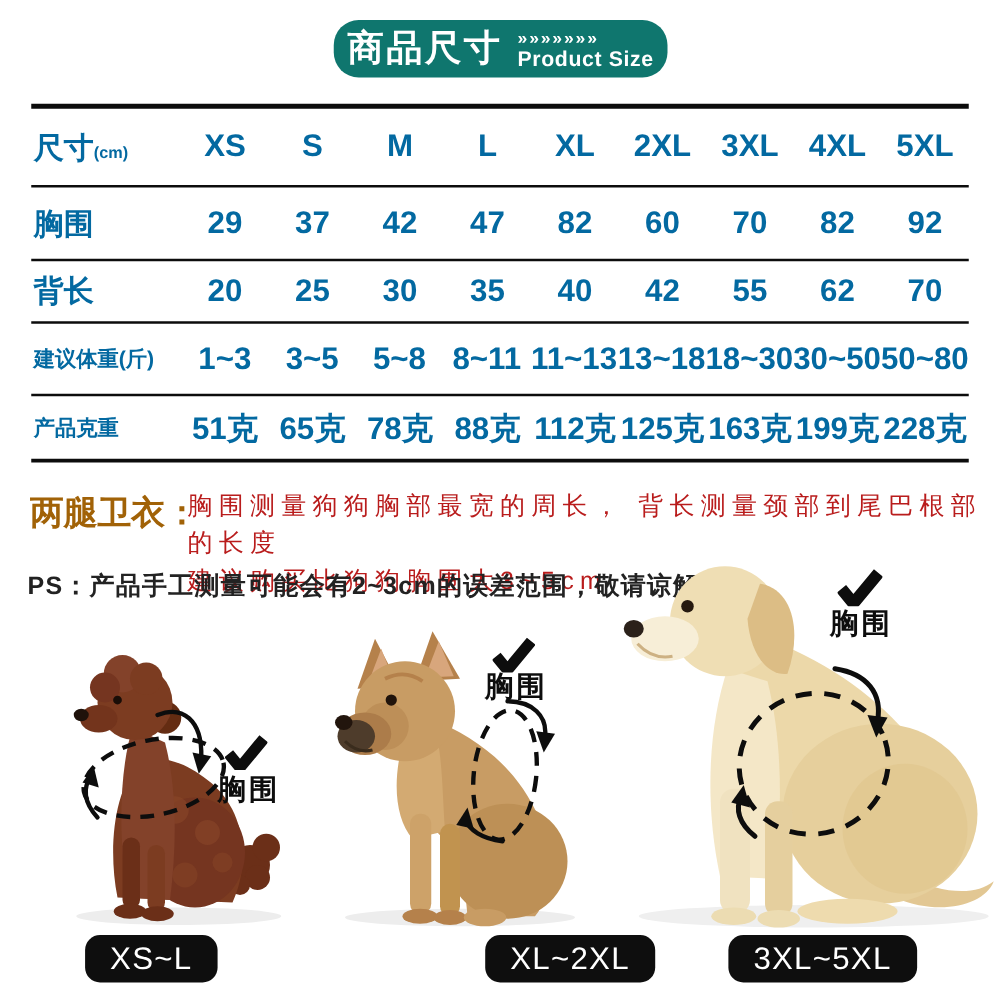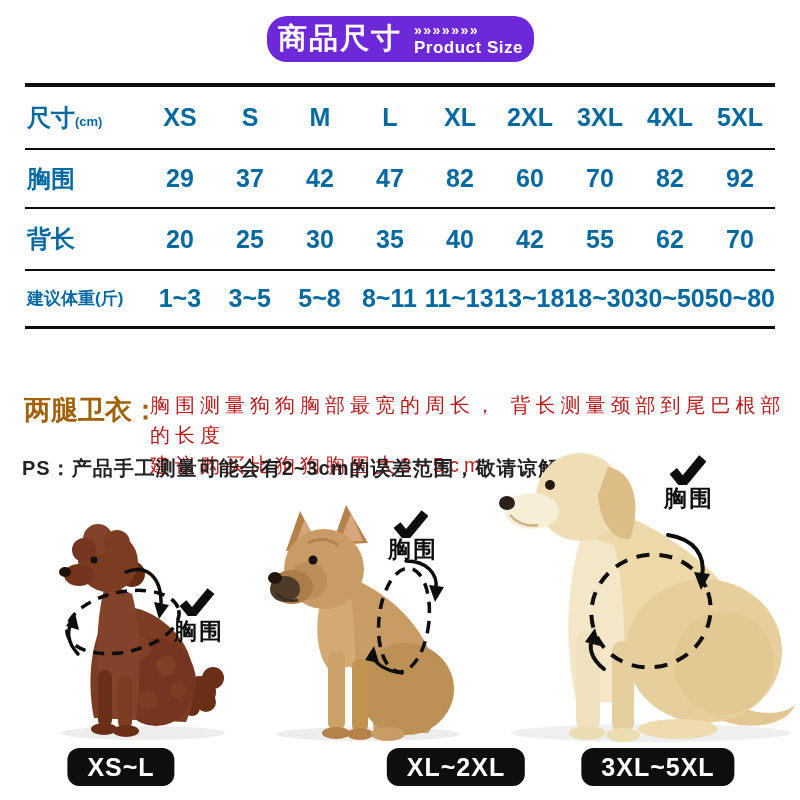--- a/index.html
+++ b/index.html
@@ -2,21 +2,21 @@
 <html><head>
 <meta charset="utf-8">
 <style>
   * { margin:0; padding:0; box-sizing:border-box; }
   html,body { width:800px; height:800px; background:#ffffff;
     font-family:"Liberation Sans","DejaVu Sans",sans-serif; }
   .page { position:relative; width:800px; height:800px; background:#fff; overflow:hidden; }
 
   
   .badge { position:absolute; left:267px; top:16px; width:267px; height:46px;
-    background:#6d28d9; border-radius:20px; display:flex; align-items:center;
+    background:#0f766e; border-radius:20px; display:flex; align-items:center;
     justify-content:center; gap:12px; color:#fff; }
   .badge-zh { font-size:29px; font-weight:bold; letter-spacing:2px; }
   .badge-right { display:flex; flex-direction:column; align-items:flex-start; line-height:1; }
   .chevrons { font-size:14px; font-weight:bold; letter-spacing:1.5px; }
   .badge-en { font-size:17px; font-weight:bold; margin-top:2px; letter-spacing:0.5px; }
 
   
   .size-table { position:absolute; left:25px; top:83px; width:750px; border-top:4px solid #0c0c0c; }
   .trow { display:grid; grid-template-columns:120px repeat(9,1fr); align-items:center;
     border-bottom:2px solid #0c0c0c; }
@@ -37,21 +37,21 @@
   .dog-figure { position:absolute; }
   #dog1 { left:48px;  top:520px; width:180px; height:225px; }
   #dog2 { left:256px; top:503px; width:218px; height:242px; }
   #dog3 { left:486px; top:443px; width:314px; height:302px; }
   .dog-art, .annot { position:absolute; left:0; top:0; width:100%; height:100%; }
   .annot { pointer-events:none; }
   .check { position:absolute; }
   .annot-label { position:absolute; font-size:23px; font-weight:bold; color:#0d0d0d; letter-spacing:2px; }
 
   .size-pill { position:absolute; top:748px; transform:translateX(-50%);
-    background:#0e0e0e; color:#fff; font-weight:bold; font-size:25px;
+    background:#0e0e0e; color:#fff; font-weight:normal; font-size:25px;
     height:38px; padding:0 20px; display:flex; align-items:center;
     border-radius:12px; letter-spacing:1px; white-space:nowrap; }
   #pill1 { left:121px; } #pill2 { left:408px;margin-left:48px; } #pill3 { left:658px; }
 </style>
 </head>
 <body>
 
 <div class="page">
 
   <header class="badge">
@@ -80,21 +80,21 @@
         <div class="tcell">29</div>
         <div class="tcell">37</div>
         <div class="tcell">42</div>
         <div class="tcell">47</div>
         <div class="tcell">82</div>
         <div class="tcell">60</div>
         <div class="tcell">70</div>
         <div class="tcell">82</div>
         <div class="tcell">92</div>
       </div>
-      <div class="trow" style="height: 62px;">
+      <div class="trow" style="height: 50px;">
         <div class="tcell label-cell">背长</div>
         <div class="tcell">20</div>
         <div class="tcell">25</div>
         <div class="tcell">30</div>
         <div class="tcell">35</div>
         <div class="tcell">40</div>
         <div class="tcell">42</div>
         <div class="tcell">55</div>
         <div class="tcell">62</div>
         <div class="tcell">70</div>
@@ -103,20 +103,32 @@
         <div class="tcell label-cell small">建议体重(斤)</div>
         <div class="tcell">1~3</div>
         <div class="tcell">3~5</div>
         <div class="tcell">5~8</div>
         <div class="tcell">8~11</div>
         <div class="tcell">11~13</div>
         <div class="tcell">13~18</div>
         <div class="tcell">18~30</div>
         <div class="tcell">30~50</div>
         <div class="tcell">50~80</div>
+      </div>
+      <div class="trow" style="height: 53px;">
+        <div class="tcell label-cell small">产品克重</div>
+        <div class="tcell">51克</div>
+        <div class="tcell">65克</div>
+        <div class="tcell">78克</div>
+        <div class="tcell">88克</div>
+        <div class="tcell">112克</div>
+        <div class="tcell">125克</div>
+        <div class="tcell">163克</div>
+        <div class="tcell">199克</div>
+        <div class="tcell">228克</div>
       </div>
     </div>
 
   <span class="product-name">两腿卫衣：</span>
   <div class="measure-lines">
     <div>胸围测量狗狗胸部最宽的周长， 背长测量颈部到尾巴根部的长度</div>
     <div>建议购买比狗狗胸围大3~5cm</div>
   </div>
   <div class="ps">PS：产品手工测量可能会有2~3cm的误差范围，敬请谅解！</div>
 

